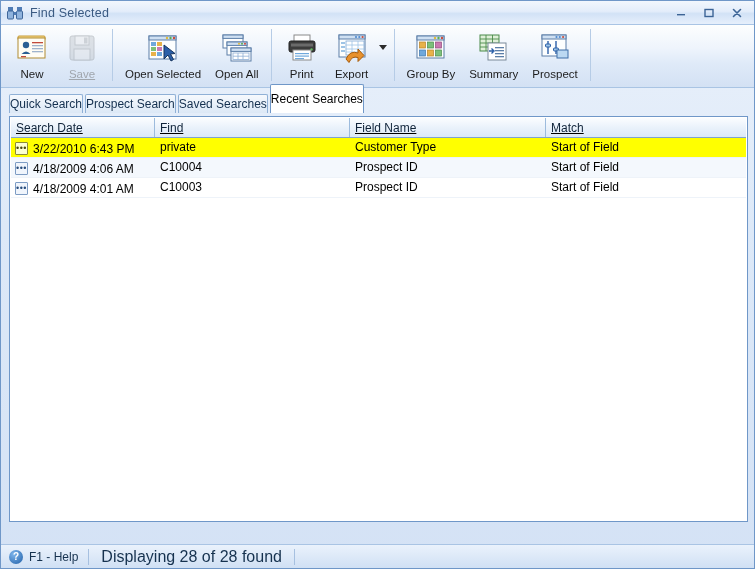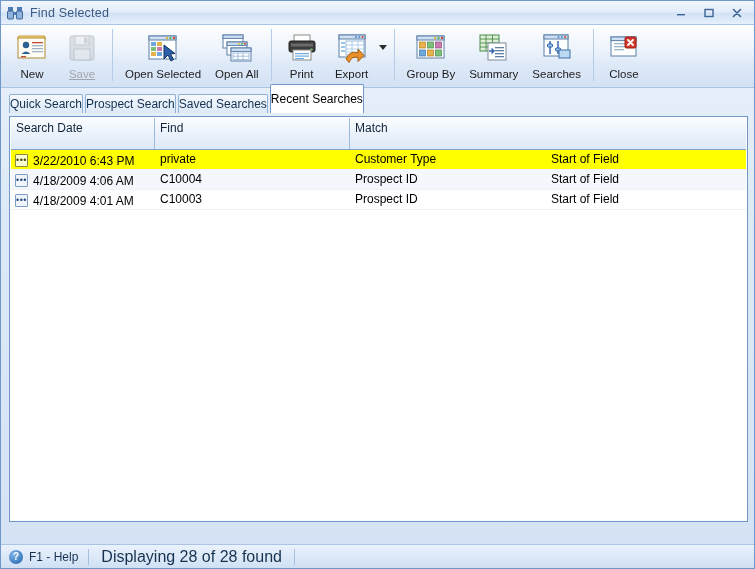--- a/index.html
+++ b/index.html
@@ -66,23 +66,24 @@
     margin-top:36px;
   }
 
   
   .gridframe{
     position:absolute;left:8px;top:115px;width:739px;height:406px;box-sizing:border-box;
     border:1px solid #6f97c8;background:#ffffff;overflow:hidden;
   }
   .gridinner{position:absolute;inset:1px;background:#fff;overflow:hidden;}
   .ghead{
-    display:flex;height:32px;box-sizing:border-box;
+    display:flex;height:20px;box-sizing:border-box;
     background:linear-gradient(to bottom,#fbfdff 0%,#eaf2fb 50%,#dce9f7 100%);
     border-bottom:1px solid #7fa3cd;
+    text-decoration:underline;
   }
   .ghead .hc{
     box-sizing:border-box;padding:3px 0 0 5px;font-size:12px;color:#10243a;
     border-right:1px solid #9cbbdd;overflow:hidden;white-space:nowrap;
   }
   .ghead .hc:last-child{border-right:none;}
   .grow{display:flex;height:20px;box-sizing:border-box;border-bottom:1px solid #eef3f9;}
   .grow .gc{
     box-sizing:border-box;padding:2px 0 0 5px;font-size:12px;color:#000;
     overflow:hidden;white-space:nowrap;
@@ -307,39 +308,25 @@
           <rect x="5" y="4" width="24" height="4" fill="#cfe0f2" stroke="#5d7fa8" stroke-width="1"></rect>
           <circle cx="19.5" cy="6" r="1.1" fill="#4f8ad0"></circle>
             <circle cx="22.8" cy="6" r="1.1" fill="#4f8ad0"></circle>
             <circle cx="26.1" cy="6" r="1.1" fill="#cc4b3a"></circle>
           <path d="M11 10 v13 M19 10 v13" stroke="#2b5fa8" stroke-width="1.4"></path>
           <rect x="8.5" y="13" width="5" height="3" rx="1" fill="#9ec4e6" stroke="#2b5fa8" stroke-width="1"></rect>
           <rect x="16.5" y="17" width="5" height="3" rx="1" fill="#9ec4e6" stroke="#2b5fa8" stroke-width="1"></rect>
           <rect x="20" y="19" width="11" height="8" fill="#bcd9f2" stroke="#3f6fa8" stroke-width="1"></rect>
         </svg>
       </span>
-      <span class="lbl">Searches</span>
+      <span class="lbl">Prospect</span>
     </div>
 
     <div class="tsep"></div>
 
-    <div class="tbtn">
-      <span class="ico">
-        <svg width="36" height="34" viewBox="0 0 36 34">
-          <rect x="5" y="6" width="25" height="19" fill="#fdfefe" stroke="#5d7fa8" stroke-width="1"></rect>
-          <rect x="5" y="6" width="25" height="3.6" fill="#cfe0f2" stroke="#5d7fa8" stroke-width="1"></rect>
-          <rect x="8" y="12" width="14" height="1.3" fill="#9bb4cc"></rect>
-          <rect x="8" y="15" width="14" height="1.3" fill="#9bb4cc"></rect>
-          <rect x="8" y="18" width="10" height="1.3" fill="#9bb4cc"></rect>
-          <rect x="19" y="6" width="11" height="11" rx="1.5" fill="#d2372a" stroke="#9c1f14" stroke-width="1"></rect>
-          <path d="M22 9 L27 14 M27 9 L22 14" stroke="#ffffff" stroke-width="1.8" stroke-linecap="round"></path>
-        </svg>
-      </span>
-      <span class="lbl">Close</span>
-    </div>
   </div>
 
   <div class="tabstrip">
     <div class="tab">
       <span>Quick Search</span>
     </div>
     <div class="tab">
       <span>Prospect Search</span>
     </div>
     <div class="tab">
@@ -352,20 +339,23 @@
 
   <div class="gridframe">
     <div class="gridinner">
 
       <div class="ghead">
         <div class="hc" style="width:144px">
           <span>Search Date</span>
         </div>
         <div class="hc" style="width:195px">
           <span>Find</span>
+        </div>
+        <div class="hc" style="width:196px">
+          <span>Field Name</span>
         </div>
         <div class="hc" style="width:200px">
           <span>Match</span>
         </div>
       </div>
 
       <div class="grow sel">
         <div class="gc c0" style="width:144px">
           <span class="rowbtn">•••</span>
           <span>3/22/2010 6:43 PM</span>

